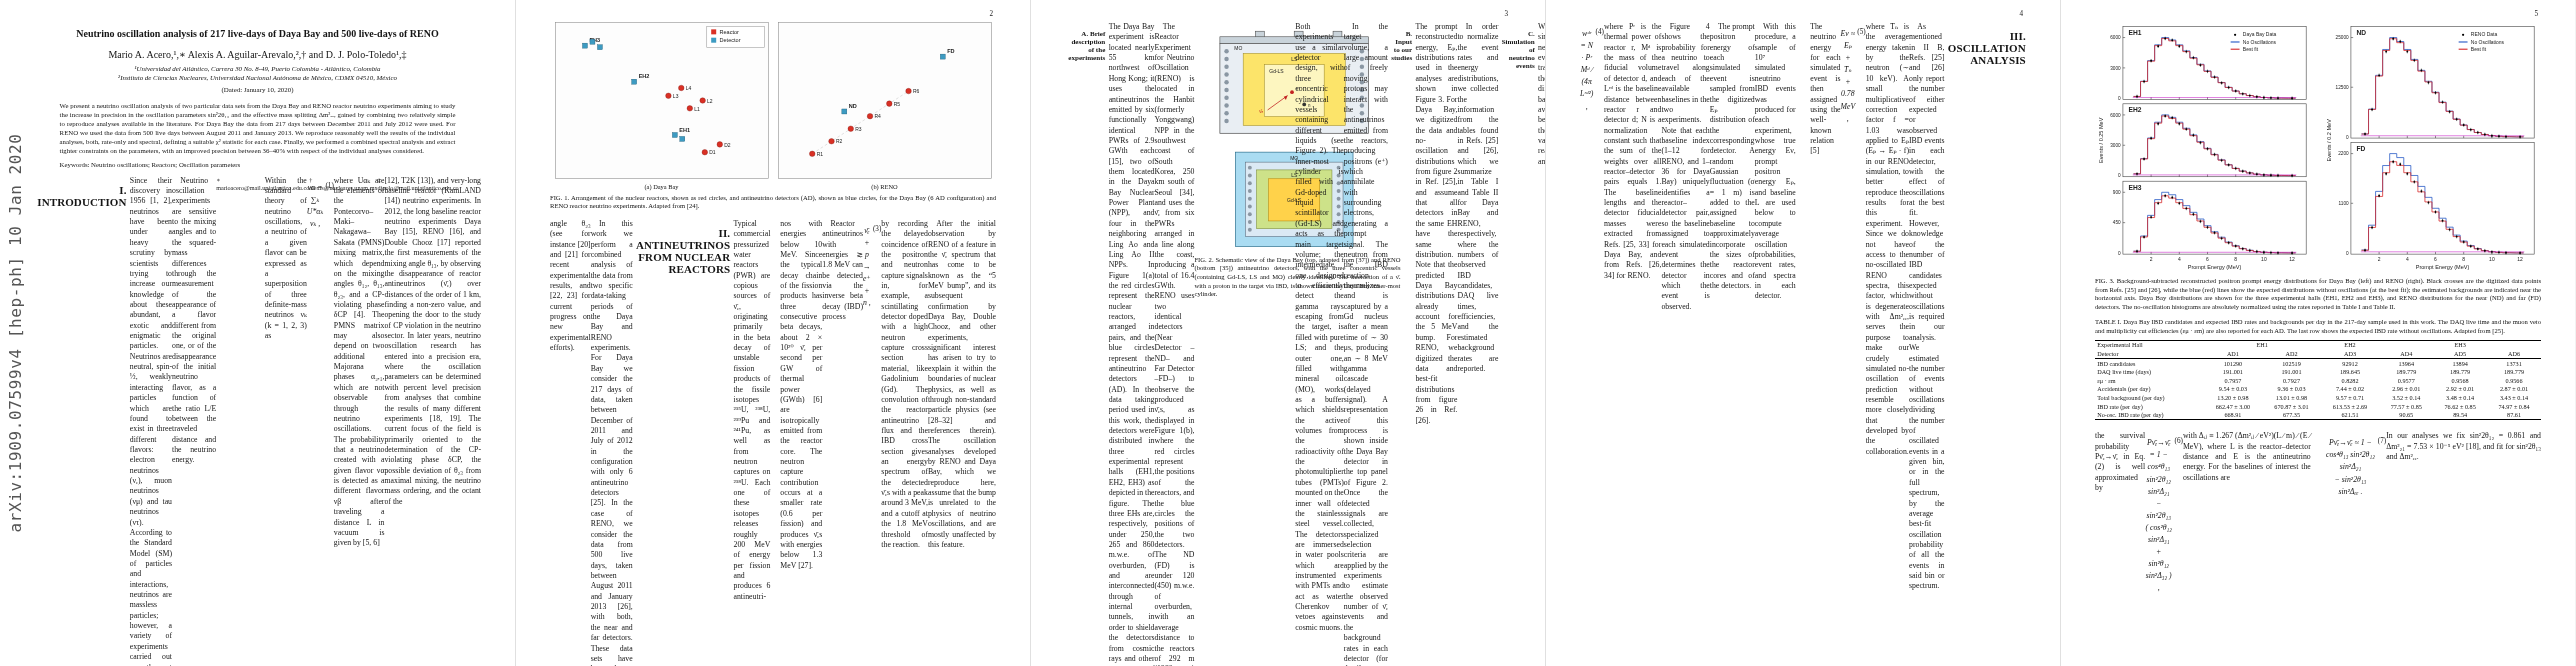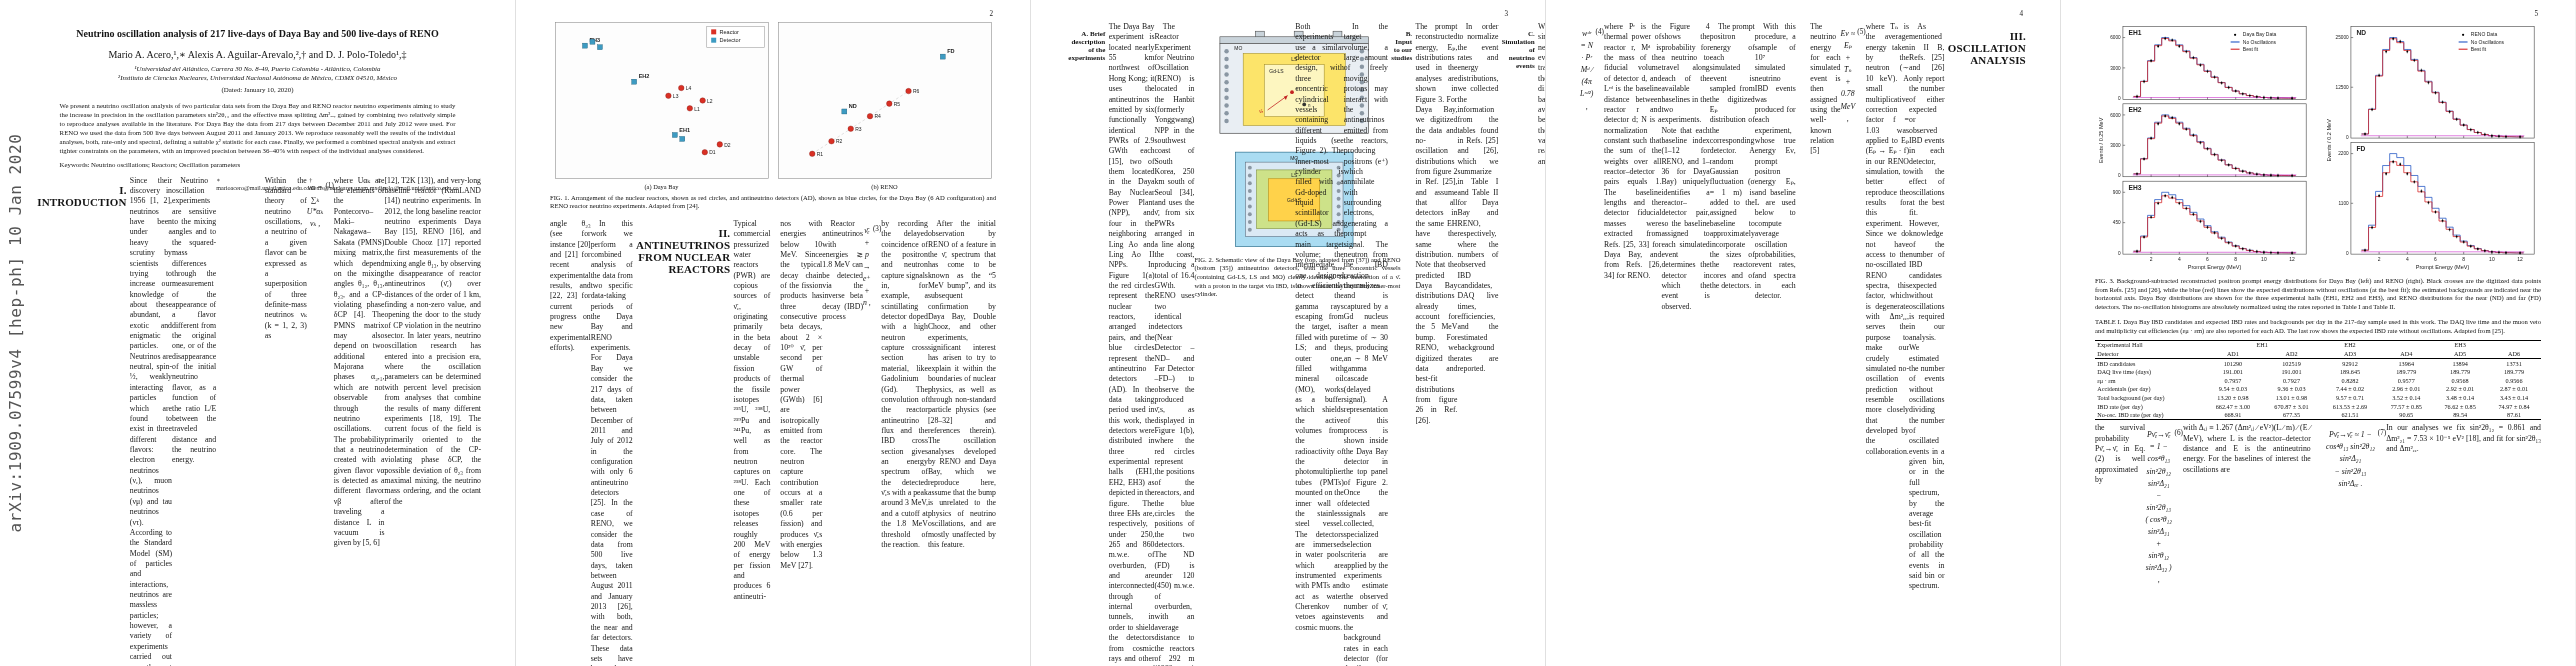--- a/index.html
+++ b/index.html
@@ -702,21 +702,21 @@
               <td>No-osc. IBD rate (per day)</td>
               <td>668.91</td>
               <td>677.35</td>
               <td>621.51</td>
               <td>90.65</td>
               <td>89.54</td>
               <td>87.61</td>
             </tr>
           </tbody>
         </table>
-      <div class="cols" style="margin-top:1px">
+      <div class="cols" style="margin-top:9px">
         <div class="col">
           <p class="noindent">the survival probability Pν̄ₑ→ν̄ₑ in Eq. (2) is well approximated by</p>
           <div class="eq">
             <div class="eq-body">
               <div>Pν̄ₑ→ν̄ₑ = 1 − cos⁴θ₁₃ sin²2θ₁₂ sin²Δ₂₁</div>
               <div>− sin²2θ₁₃ ( cos²θ₁₂ sin²Δ₃₁ + sin²θ₁₂ sin²Δ₃₂ ) ,</div>
             </div>
             <div class="eq-num">(6)</div>
           </div>
           <p class="noindent">with Δᵢⱼ ≡ 1.267 (Δm²ᵢⱼ ∕ eV²)(L ∕ m) ∕ (E ∕ MeV), where L is the reactor–detector distance and E is the antineutrino energy. For the baselines of interest the oscillations are</p>

